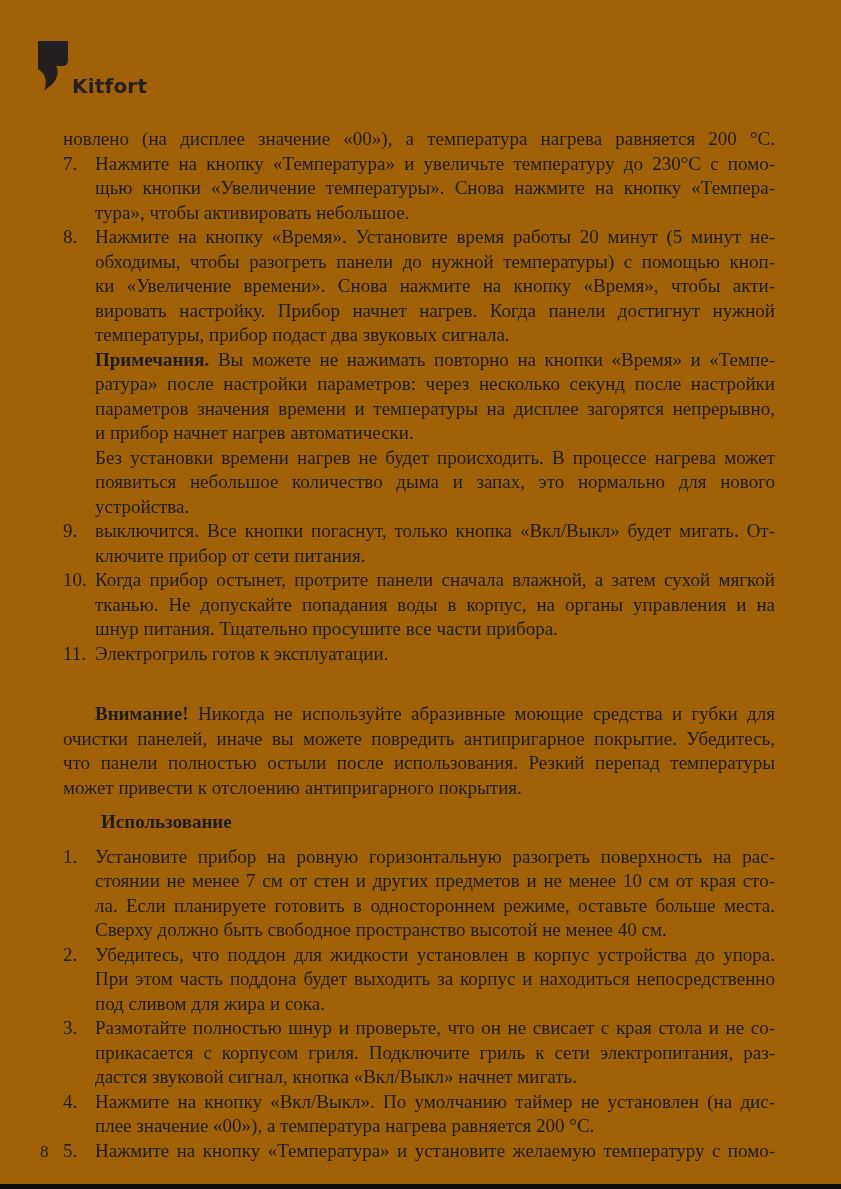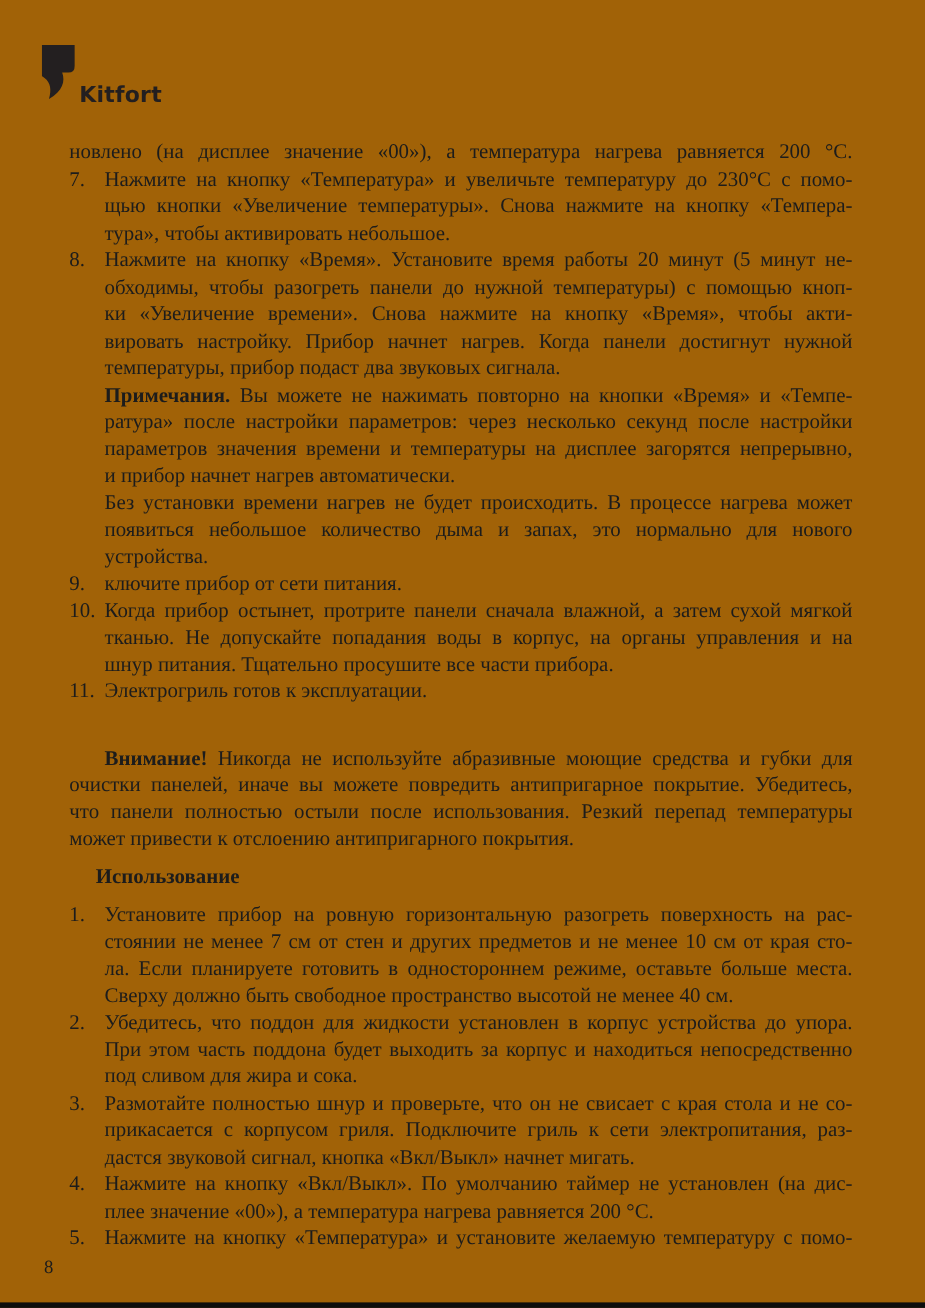--- a/index.html
+++ b/index.html
@@ -26,21 +26,21 @@
     font-size:19px;line-height:24.5px;
   }
   .block{position:relative;}
   .item{padding-left:32px;}
   .num{position:absolute;left:0;top:0;}
   .para.hang{padding-left:32px;}
   .para.flush{padding-left:0;font-family:Liberation Serif, serif;}
   .ln{white-space:nowrap;overflow:hidden;}
   .ln.j{text-align:justify;text-align-last:justify;}
   .ln.ind{padding-left:32px;margin-top:36px;}
-  .heading{font-weight:bold;margin:10px 0 10px 24px;}
+  .heading{font-weight:bold;margin:10px 0 10px 38px;}
   b{font-weight:bold;}
   
   .page-number{position:absolute;left:40px;top:1142px;font-size:17px;}
   .footer-bar{position:absolute;left:0;bottom:0;width:841px;height:5px;background:#0d0d0d;}
 </style>
 </head>
 <body>
 
 <div class="page">
 
@@ -75,20 +75,21 @@
         <div class="ln j">параметров значения времени и температуры на дисплее загорятся непрерывно,</div>
         <div class="ln">и прибор начнет нагрев автоматически.</div>
       </div>
       <div class="block para hang">
         <div class="ln j">Без установки времени нагрев не будет происходить. В процессе нагрева может</div>
         <div class="ln j">появиться небольшое количество дыма и запах, это нормально для нового</div>
         <div class="ln">устройства.</div>
       </div>
       <div class="block item">
         <span class="num">9.</span>
+        <div class="ln j">выключится. Все кнопки погаснут, только кнопка «Вкл/Выкл» будет мигать. От-</div>
         <div class="ln">ключите прибор от сети питания.</div>
       </div>
       <div class="block item">
         <span class="num">10.</span>
         <div class="ln j">Когда прибор остынет, протрите панели сначала влажной, а затем сухой мягкой</div>
         <div class="ln j">тканью. Не допускайте попадания воды в корпус, на органы управления и на</div>
         <div class="ln">шнур питания. Тщательно просушите все части прибора.</div>
       </div>
       <div class="block item">
         <span class="num">11.</span>

